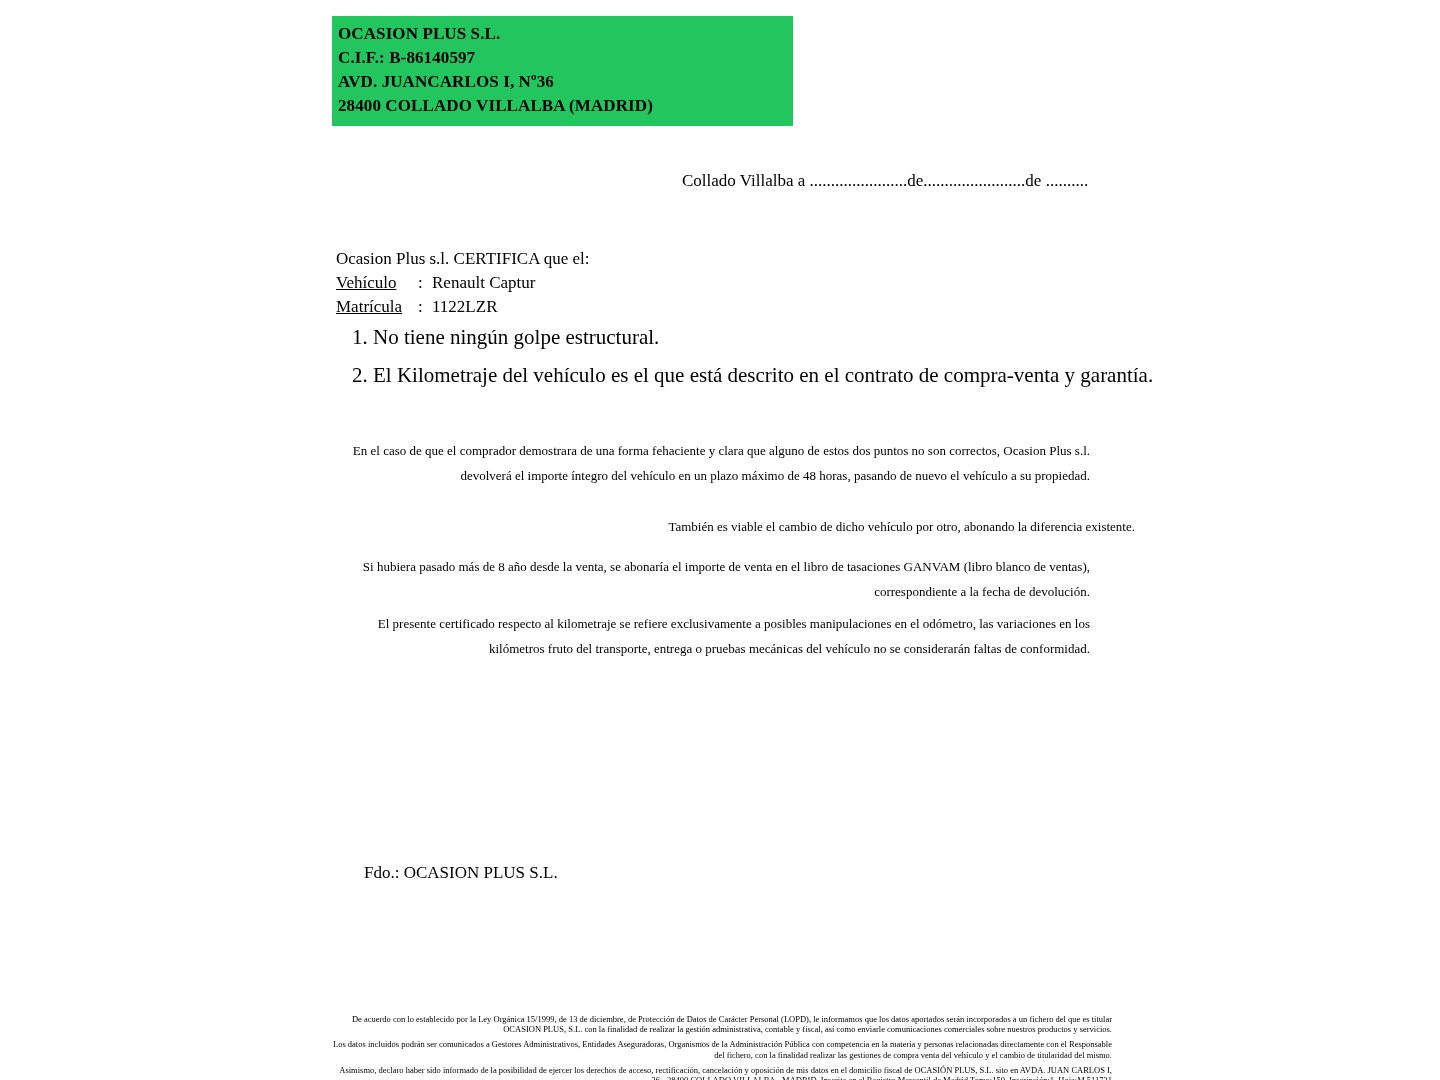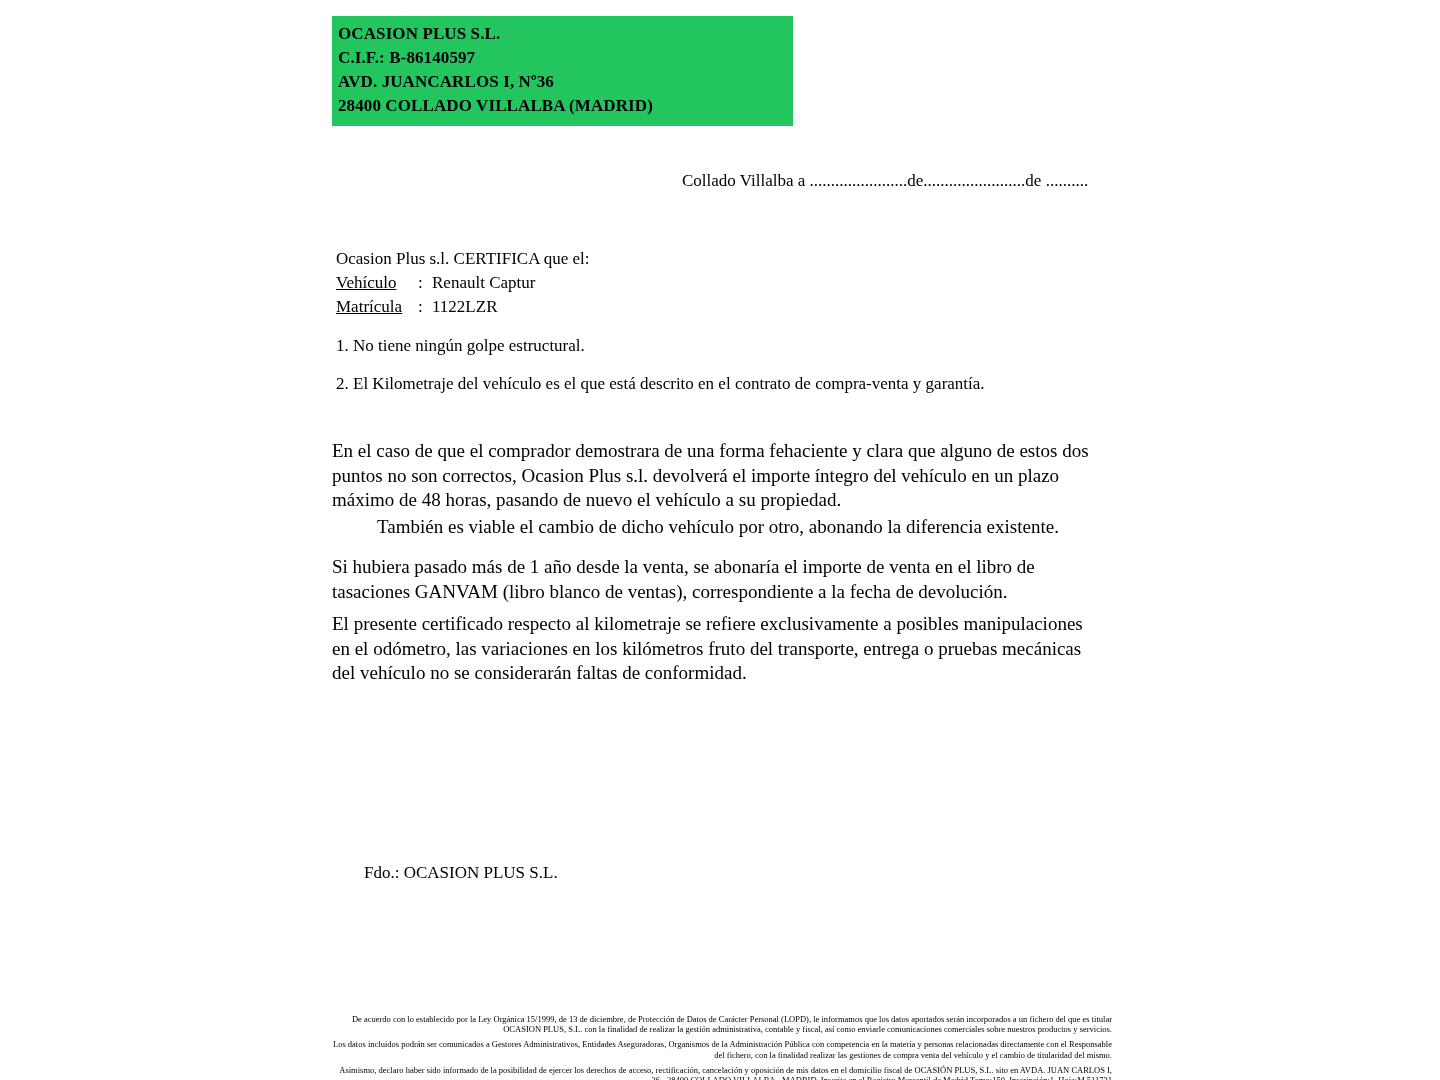--- a/index.html
+++ b/index.html
@@ -71,37 +71,36 @@
     text-decoration: underline;
   }
   .cert-sep {
     display: inline-block;
     width: 14px;
   }
 
   
   .point {
     position: absolute;
-    left: 336px;
-    font-size: 17px;
+    left: 352px;
+    font-size: 21px;
     line-height: 24px;
     white-space: nowrap;
-    margin-top: 9px;
   }
   .point-1 { top: 325px; }
   .point-2 { top: 363px; }
 
   
   .para {
     position: absolute;
-    left: 332px;
+    left: 320px;
     width: 770px;
-    font-size: 19px;
+    font-size: 13px;
     line-height: 24.5px;
-    text-align: left;
+    text-align: right;
   }
   .para-1 { top: 439px; }
   .para-2 { top: 515px; margin-left: 45px; }
   .para-3 { top: 555px; }
   .para-4 { top: 612px; }
 
   
   .signature {
     position: absolute;
     left: 336px;
@@ -150,21 +149,21 @@
     <span class="cert-row">
       <span class="cert-label">Matrícula</span><span class="cert-sep">:</span><span>1122LZR</span>
     </span>
   </div>
 
   <div class="point point-1">1. No tiene ningún golpe estructural.</div>
   <div class="point point-2">2. El Kilometraje del vehículo es el que está descrito en el contrato de compra-venta y garantía.</div>
 
   <div class="para para-1">En el caso de que el comprador demostrara de una forma fehaciente y clara que alguno de estos dos puntos no son correctos, Ocasion Plus s.l. devolverá el importe íntegro del vehículo en un plazo máximo de 48 horas, pasando de nuevo el vehículo a su propiedad.</div>
   <div class="para para-2">También es viable el cambio de dicho vehículo por otro, abonando la diferencia existente.</div>
-  <div class="para para-3">Si hubiera pasado más de 1 año desde la venta, se abonaría el importe de venta en el libro de tasaciones GANVAM (libro blanco de ventas), correspondiente a la fecha de devolución.</div>
+  <div class="para para-3">Si hubiera pasado más de 8 año desde la venta, se abonaría el importe de venta en el libro de tasaciones GANVAM (libro blanco de ventas), correspondiente a la fecha de devolución.</div>
   <div class="para para-4">El presente certificado respecto al kilometraje se refiere exclusivamente a posibles manipulaciones en el odómetro, las variaciones en los kilómetros fruto del transporte, entrega o pruebas mecánicas del vehículo no se considerarán faltas de conformidad.</div>
 
   <div class="signature">Fdo.: OCASION PLUS S.L.</div>
 
   <div class="legal">
     <p>De acuerdo con lo establecido por la Ley Orgánica 15/1999, de 13 de diciembre, de Protección de Datos de Carácter Personal (LOPD), le informamos que los datos aportados serán incorporados a un fichero del que es titular OCASION PLUS, S.L. con la finalidad de realizar la gestión administrativa, contable y fiscal, así como enviarle comunicaciones comerciales sobre nuestros productos y servicios.</p>
     <p>Los datos incluidos podrán ser comunicados a Gestores Administrativos, Entidades Aseguradoras, Organismos de la Administración Pública con competencia en la materia y personas relacionadas directamente con el Responsable del fichero, con la finalidad realizar las gestiones de compra venta del vehículo y el cambio de titularidad del mismo.</p>
     <p>Asimismo, declaro haber sido informado de la posibilidad de ejercer los derechos de acceso, rectificación, cancelación y oposición de mis datos en el domicilio fiscal de OCASIÓN PLUS, S.L. sito en AVDA. JUAN CARLOS I, 36 - 28400 COLLADO VILLALBA - MADRID. Inscrita en el Registro Mercantil de Madrid Tomo:150, Inscripción:1, Hoja:M 511731</p>
   </div>
 

